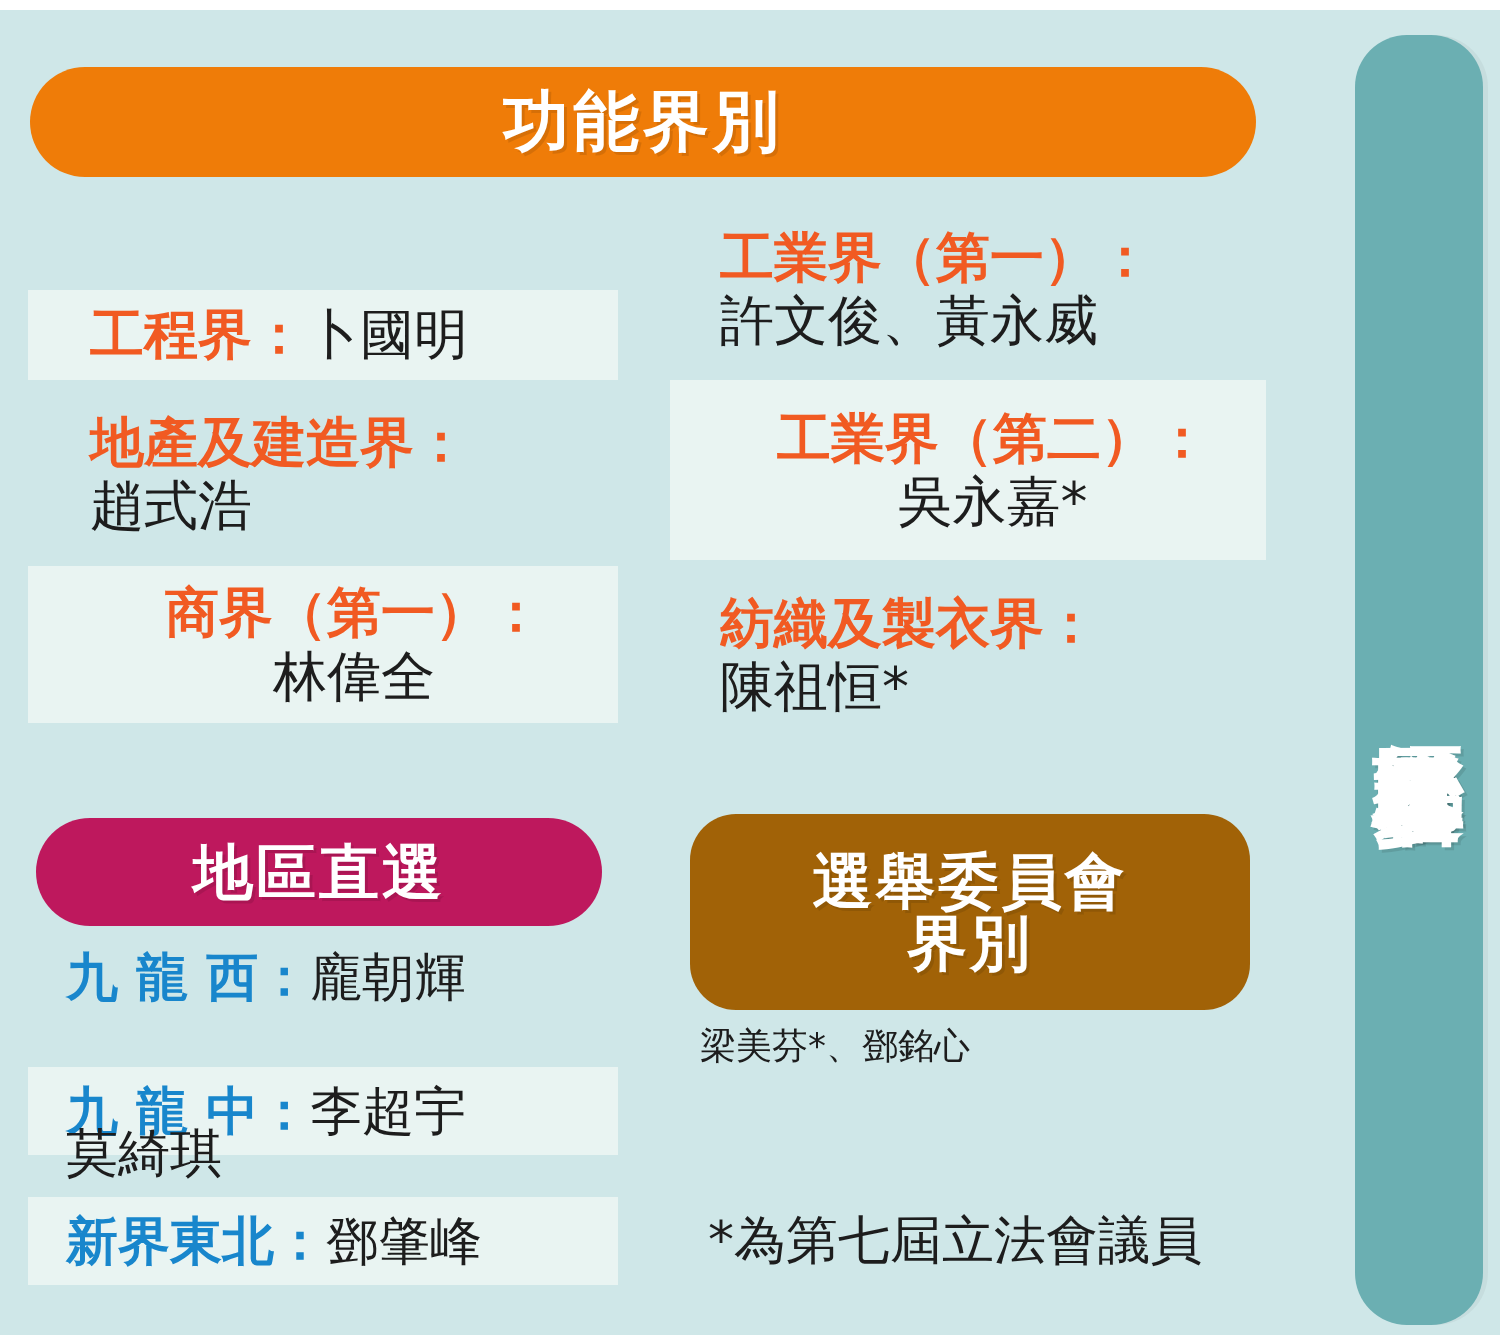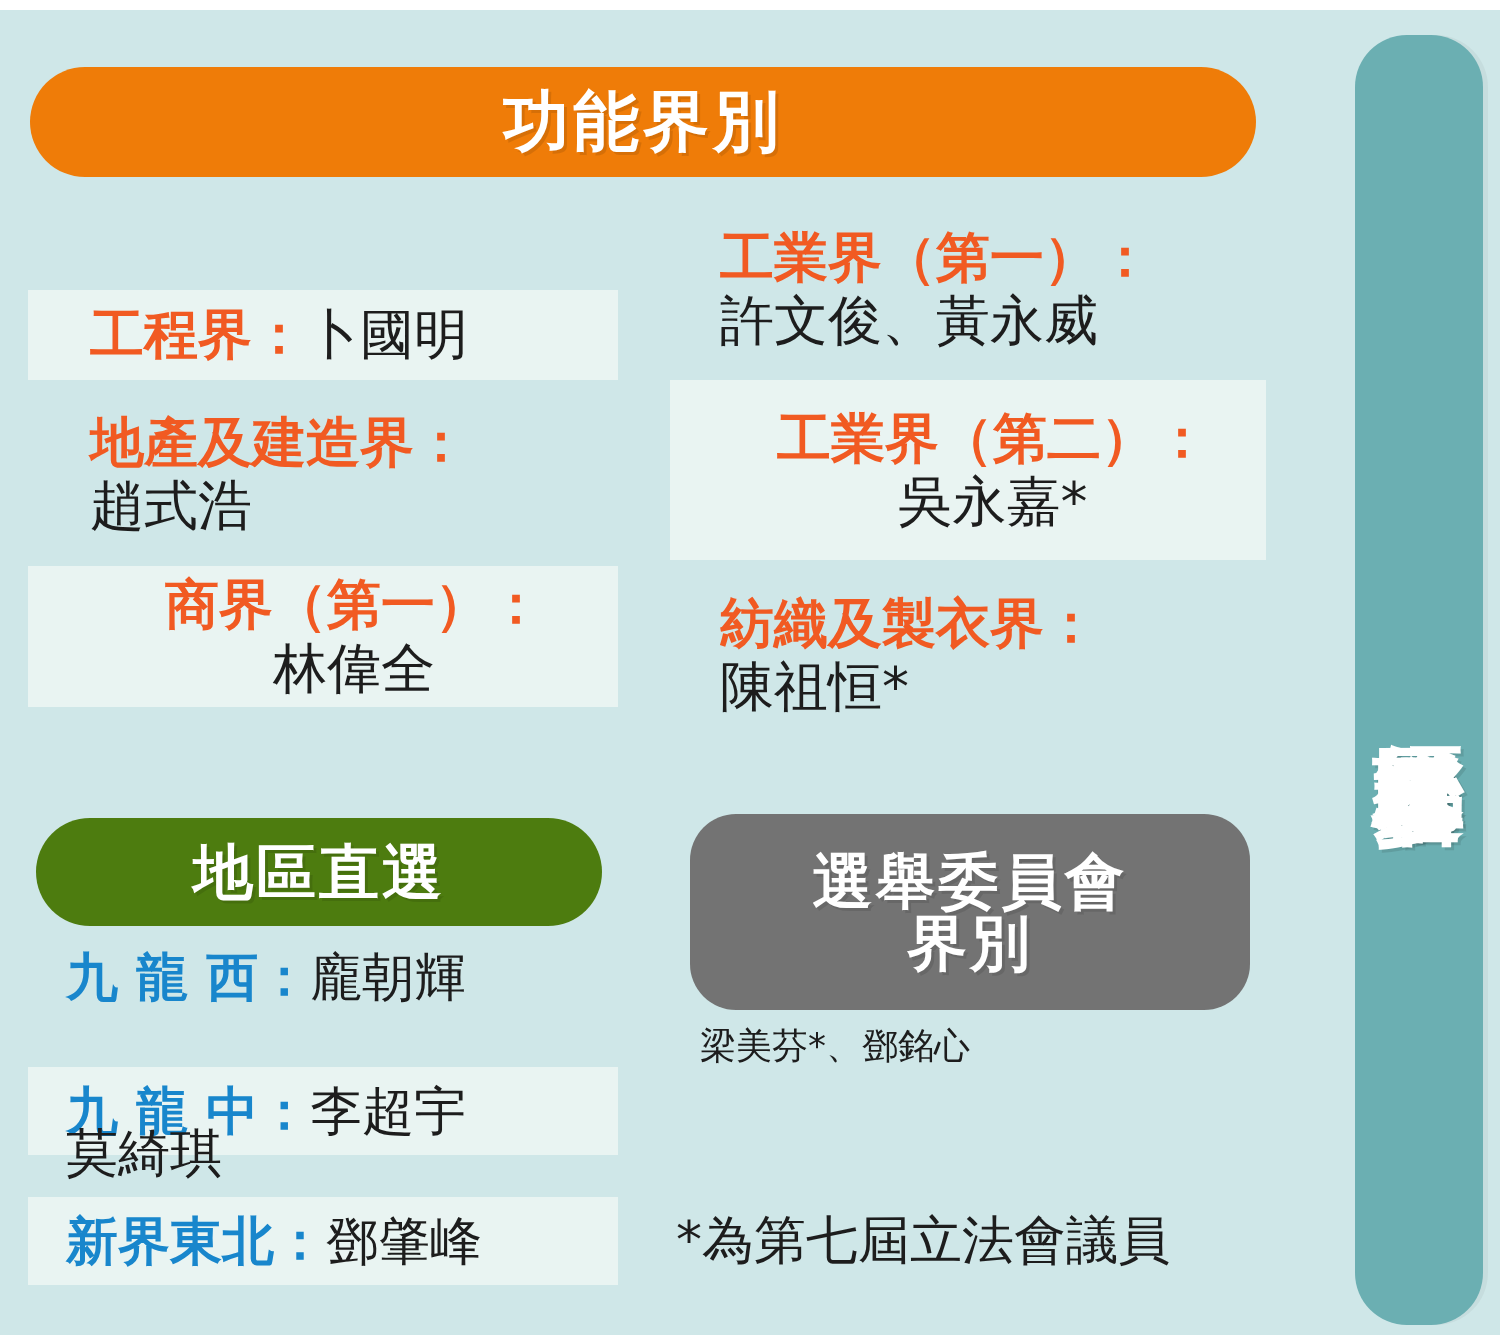--- a/index.html
+++ b/index.html
@@ -71,32 +71,32 @@
     font-size: 66px;
     letter-spacing: 4px;
     text-shadow: 3px 3px 0 rgba(0,0,0,0.10);
   }
   .pill-geo {
     left: 36px;
     top: 808px;
     width: 566px;
     height: 108px;
     border-radius: 54px;
-    background: #4d7c0f;
+    background: #be185d;
     font-size: 60px;
     letter-spacing: 3px;
     text-shadow: 3px 3px 0 rgba(0,0,0,0.10);
   }
   .pill-ec {
     left: 690px;
     top: 804px;
     width: 560px;
     height: 196px;
     border-radius: 46px;
-    background: #737373;
+    background: #a16207;
     font-size: 60px;
     letter-spacing: 3px;
     text-shadow: 3px 3px 0 rgba(0,0,0,0.10);
     flex-direction: column;
   }
   .pill-ec .pill-line { display: block; }
 
   
   .entry {
     position: absolute;
@@ -114,21 +114,21 @@
   .entry .label.blue { color: #1886cc; }
   .entry .names { color: #1d1d1d; white-space: pre; }
 
   
   .fc-left  { left: 28px;  width: 590px; padding-left: 62px; }
   .fc-right { left: 670px; width: 596px; padding-left: 50px; }
 
   .fc-l1 { top: 190px; height: 88px; }
   .fc-l2 { top: 280px; height: 90px; }
   .fc-l3 { top: 374px; height: 180px; padding-left: 62px; }
-  .fc-l4 { top: 556px; height: 141px; padding-left: 62px; }
+  .fc-l4 { top: 556px; height: 157px; padding-left: 62px; }
 
   .fc-r1 { top: 190px; height: 178px; }
   .fc-r2 { top: 370px; height: 180px; }
   .fc-r3 { top: 554px; height: 182px; }
 
   .fc-l3 .stack, .fc-l4 .stack, .fc-r1 .stack, .fc-r2 .stack, .fc-r3 .stack {
     display: block;
     width: 100%;
   }
   .stack .line1 { display: block; }
@@ -154,21 +154,21 @@
     position: absolute;
     left: 700px;
     top: 1012px;
     width: 600px;
     font-size: 36px;
     color: #1d1d1d;
     white-space: pre;
   }
   .footnote {
     position: absolute;
-    left: 676px;
+    left: 708px;
     top: 1196px;
     width: 620px;
     font-size: 52px;
     color: #1d1d1d;
     white-space: pre;
   }
 </style>
 </head>
 <body>
 

